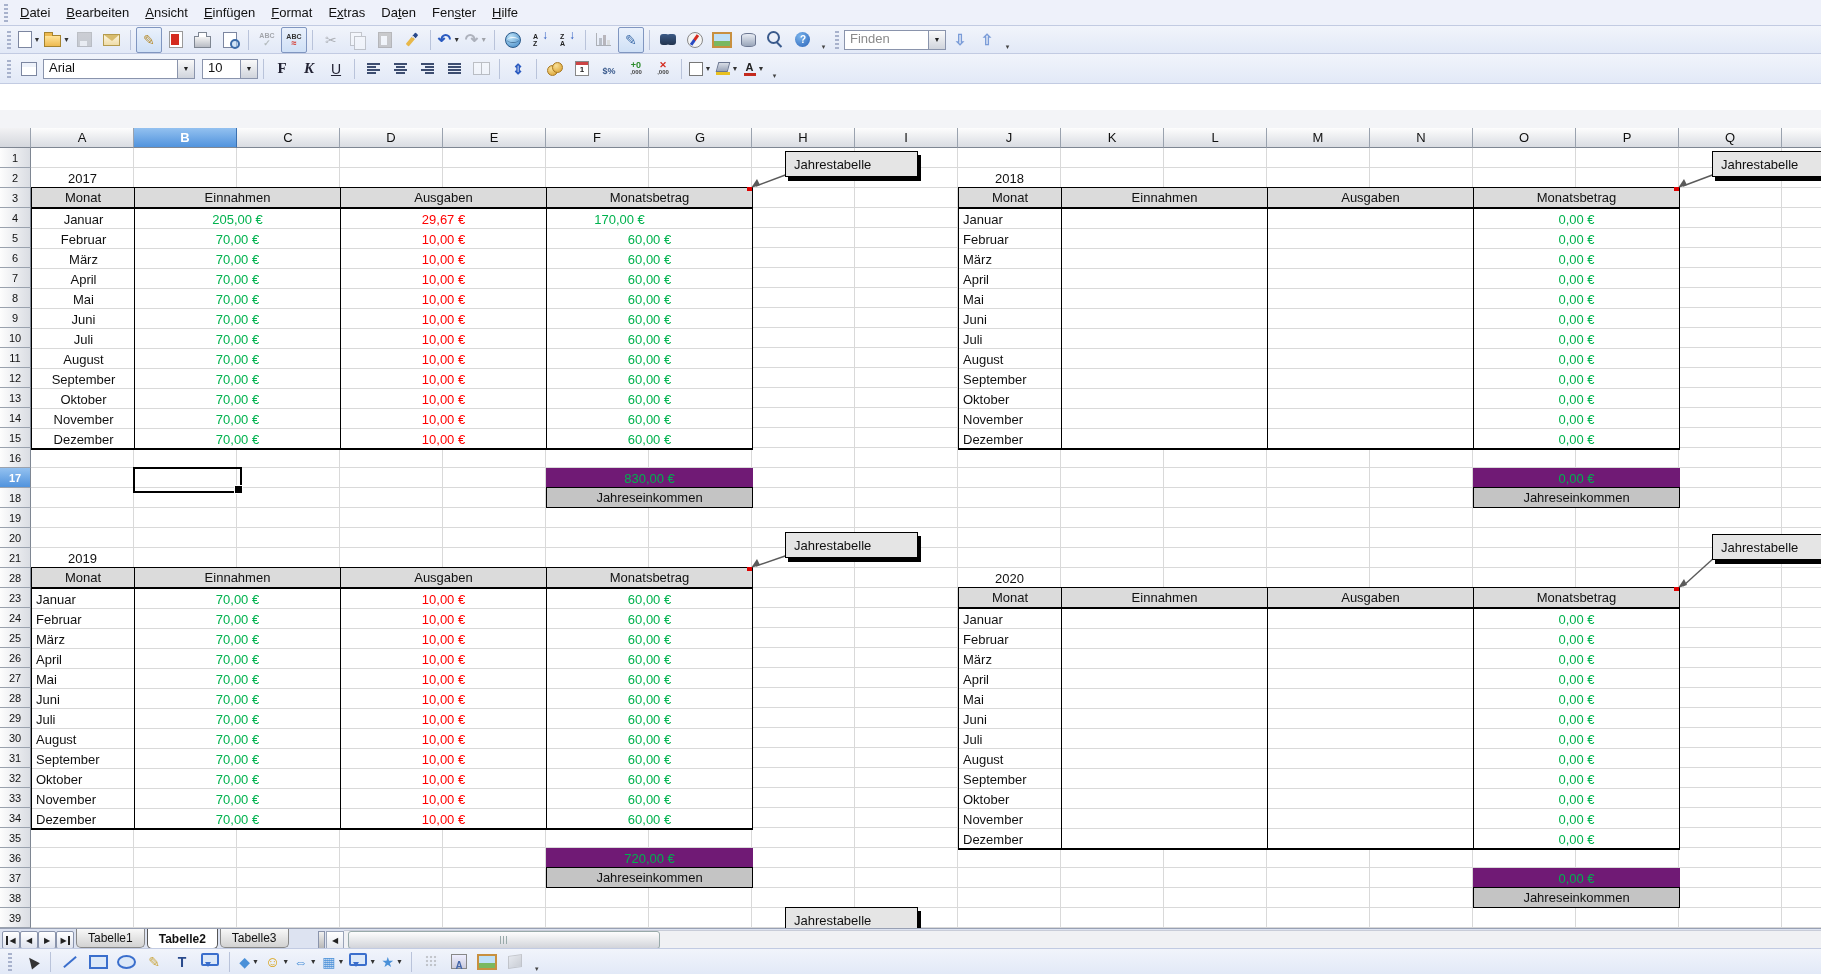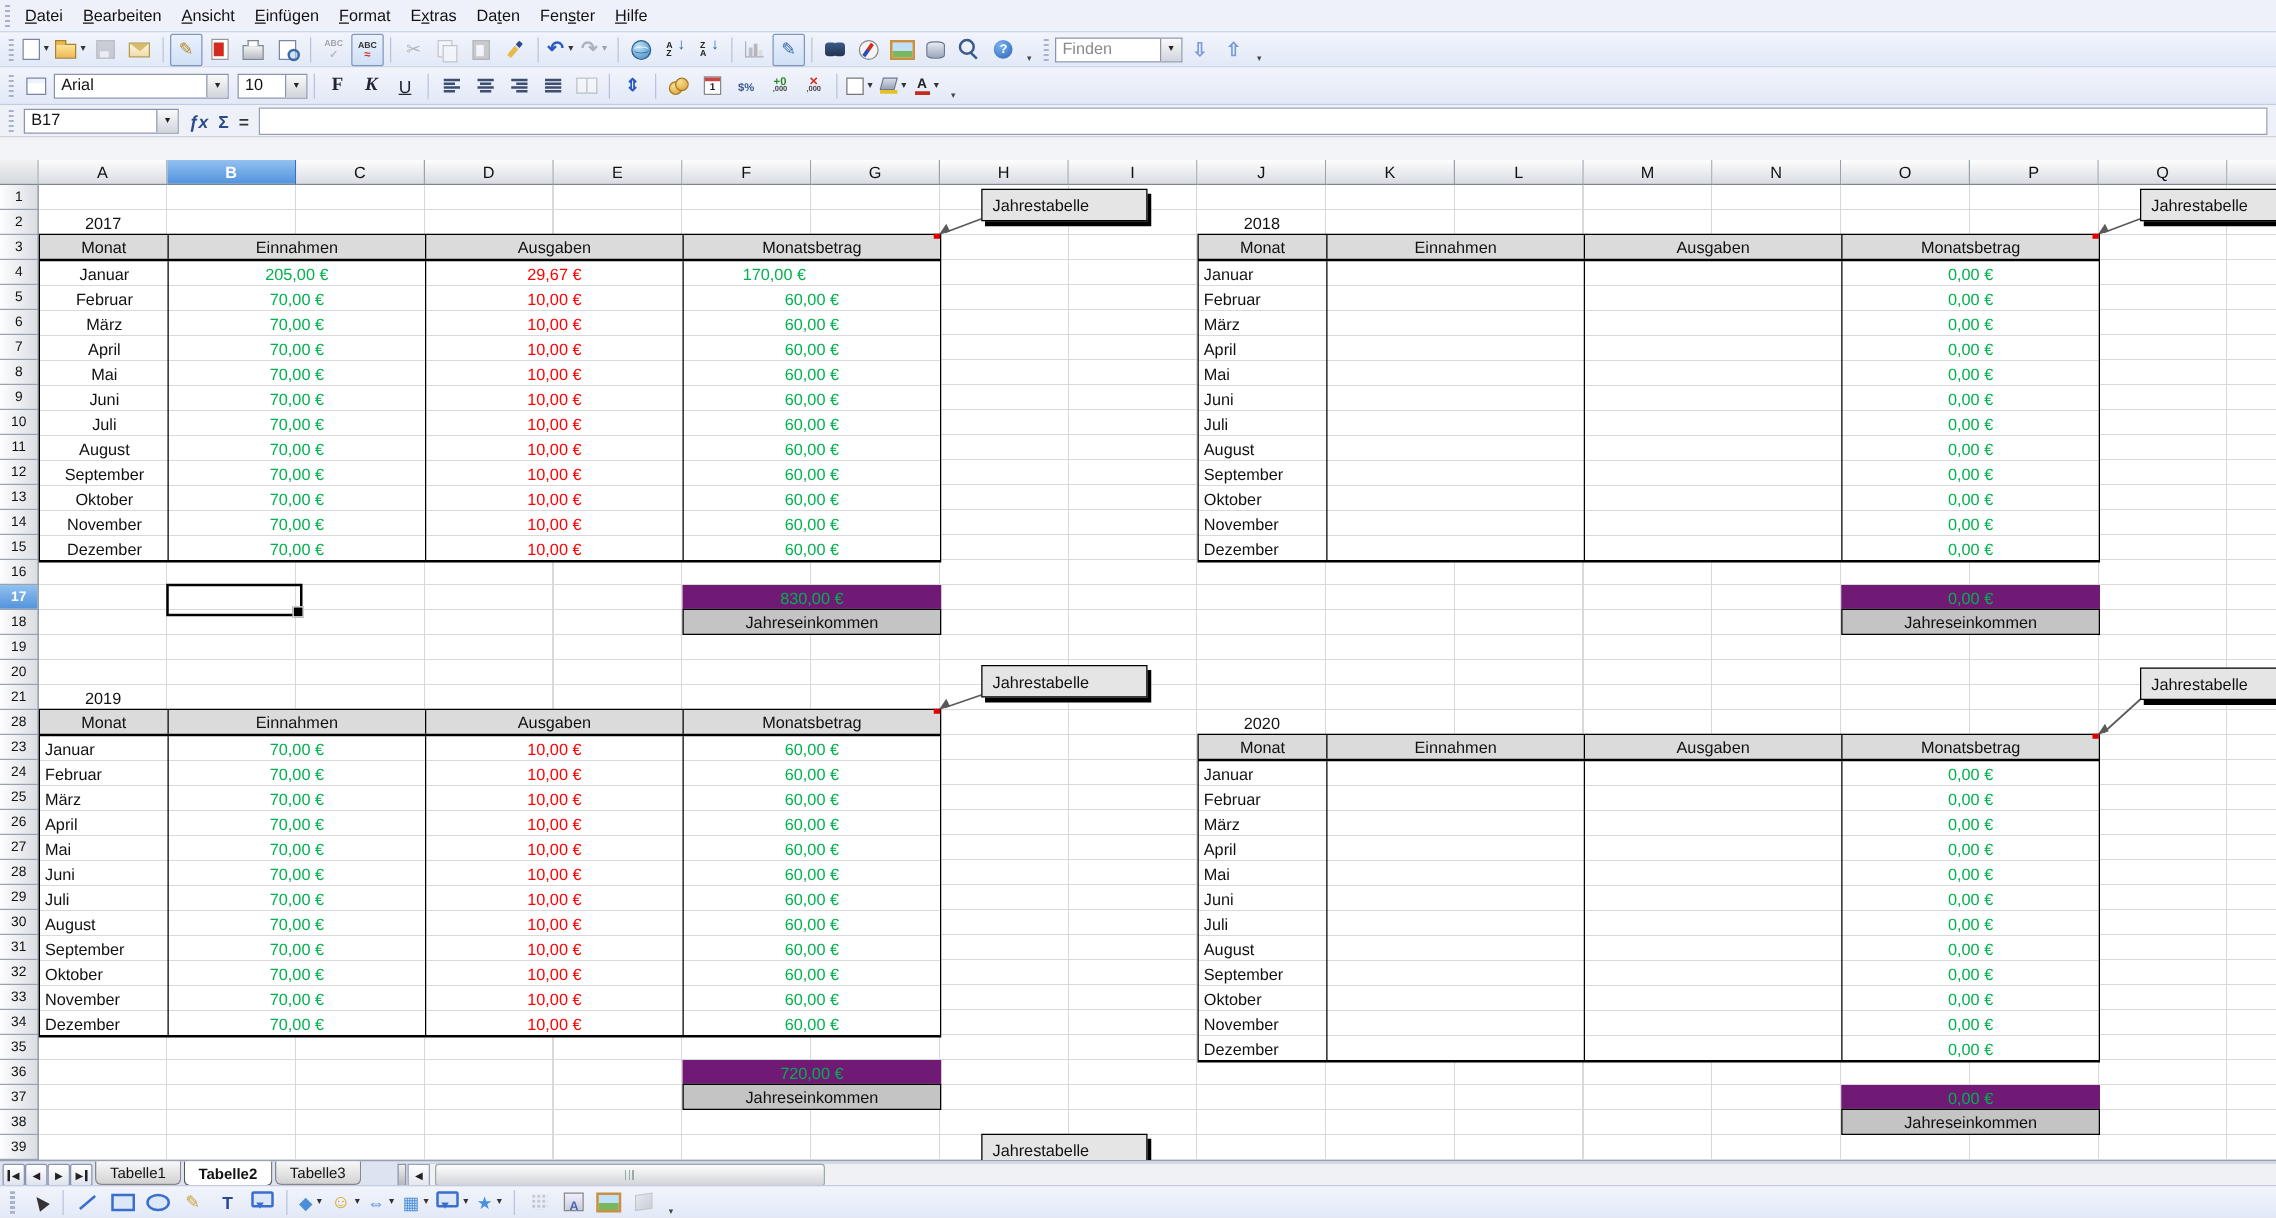--- a/index.html
+++ b/index.html
@@ -315,21 +315,21 @@
       <span class="tb-btn">
         <span class="g-find">⇧</span>
       </span>
       <span class="ovf">▾</span>
     </div>
   <div class="bar" id="tb2">
     <span class="grip"></span>
     <span class="tb-btn">
         <span class="ic ic-panel"></span>
       </span>
-    <div class="combo" style="width:140px">
+    <div class="combo" style="width:152px">
       <span>Arial</span>
       <span class="cbtn"></span>
     </div>
     <div class="combo" style="width:56px;margin-left:6px">
       <span>10</span>
       <span class="cbtn"></span>
     </div>
     <span id="tb2-icons" style="display:flex;align-items:center;gap:1px">
         <span class="sep"></span>
         <span class="tb-btn">
@@ -385,33 +385,20 @@
         <span class="tb-btn">
           <span class="ic ic-bgcolor"></span>
           <span class="dd-arrow">▼</span>
         </span>
         <span class="tb-btn">
           <span class="ic ic-fontcolor"></span>
           <span class="dd-arrow">▼</span>
         </span>
         <span class="ovf">▾</span>
       </span>
-  </div>
-  <div class="bar" id="fbar">
-    <span class="grip"></span>
-    <div class="combo" style="width:124px">
-      <span>B17</span>
-      <span class="cbtn"></span>
-    </div>
-    <span id="fbar-icons" style="display:flex;align-items:center">
-        <span class="fbtn g-fx">ƒx</span>
-        <span class="fbtn g-sum">Σ</span>
-        <span class="fbtn g-eq">=</span>
-      </span>
-    <div id="finput"></div>
   </div>
   <div id="strip"></div>
 
   <div id="grid">
     <div id="glines"></div>
     <div id="colhdrs">
         <div class="ch corner"></div>
         <div class="ch">A</div>
         <div class="ch sel">B</div>
         <div class="ch">C</div>

